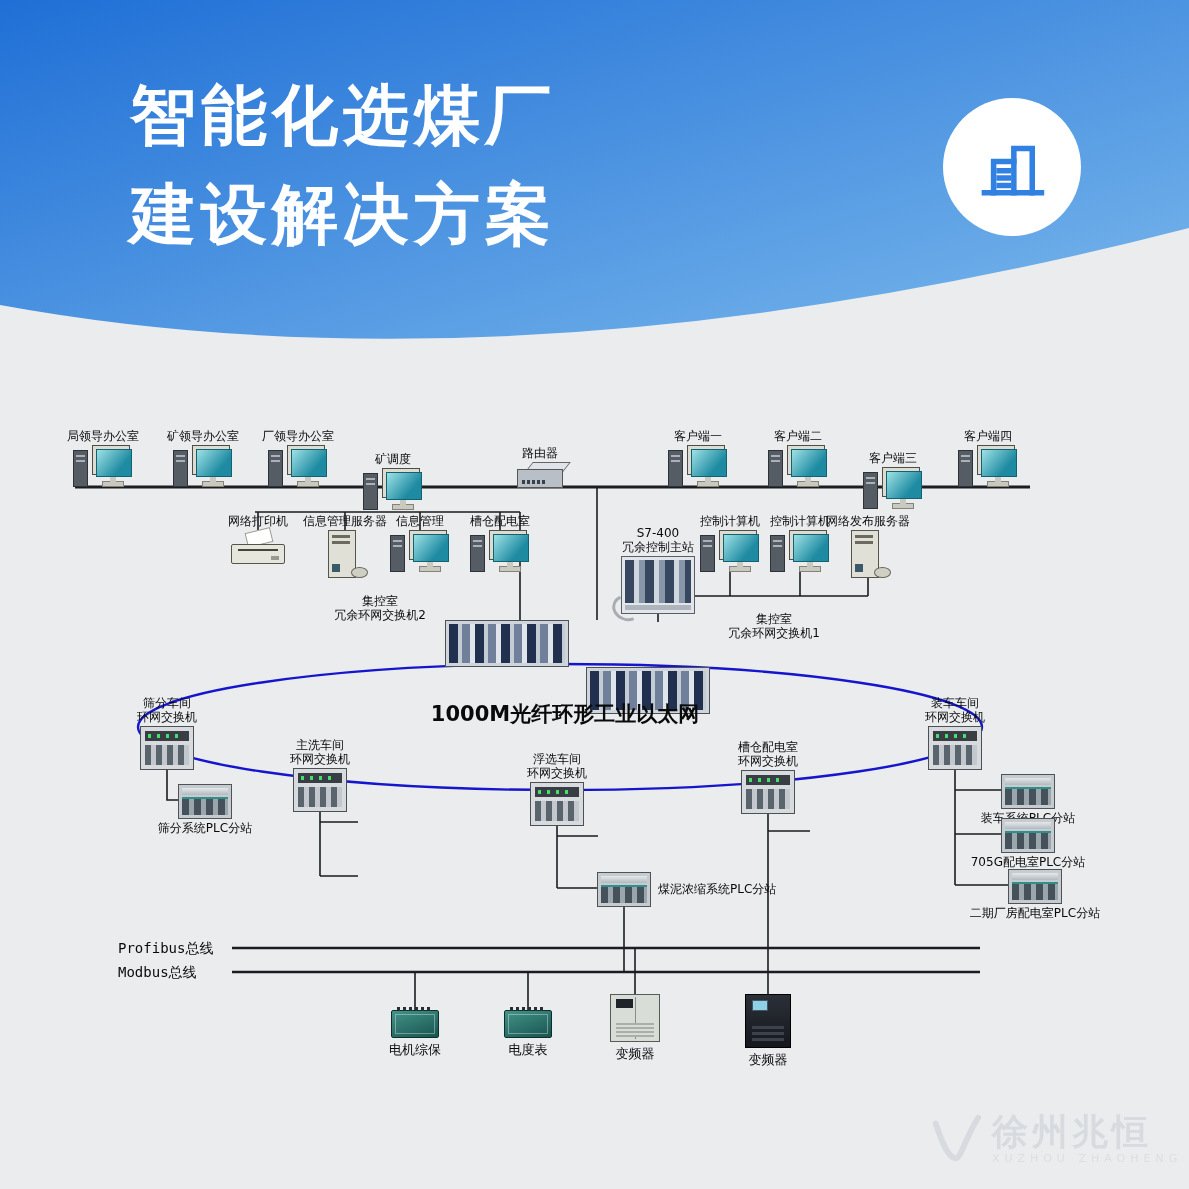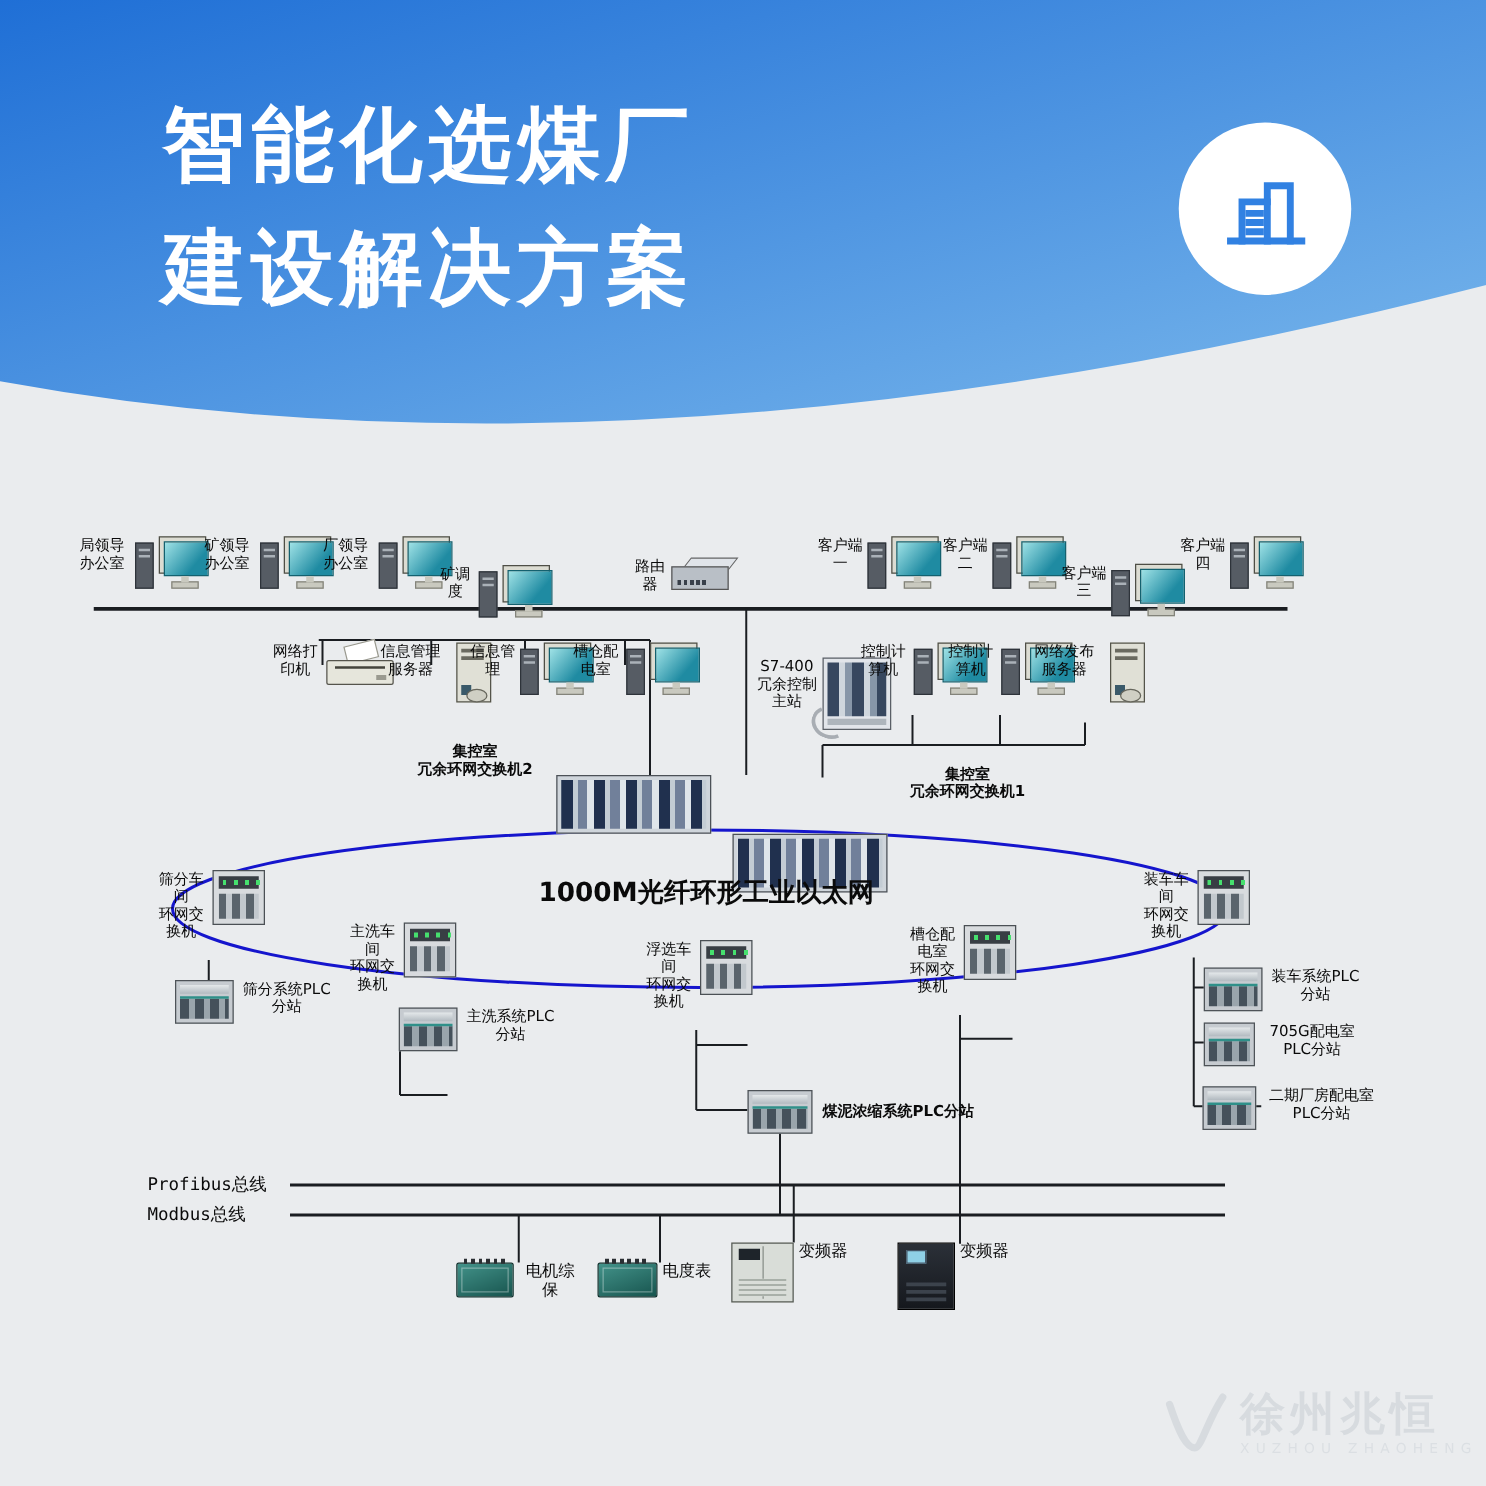--- a/index.html
+++ b/index.html
@@ -8,24 +8,24 @@
 
   
   .hdr{position:absolute;inset:0;z-index:5;pointer-events:none;}
   .hdr svg.bg{position:absolute;left:0;top:0;}
   .hdr .title{position:absolute;left:130px;top:66px;font-size:66px;line-height:1.5;
               font-weight:800;color:#ffffff;letter-spacing:5px;}
   .hdr .badge{position:absolute;left:943px;top:98px;width:138px;height:138px;border-radius:50%;
               background:#ffffff;display:flex;align-items:center;justify-content:center;}
 
   
-  .node{position:absolute;display:flex;flex-direction:row;align-items:flex-start;gap:2px;z-index:2;}
+  .node{position:absolute;display:flex;flex-direction:column;align-items:center;gap:2px;z-index:2;}
   .lbl{font-size:12px;line-height:14px;text-align:center;white-space:pre-line;color:#0a0a0a;}
   .lbl-lg{font-size:13px;line-height:15px;}
-  .lbl-abs{position:absolute;z-index:2;font-weight:bold;}
+  .lbl-abs{position:absolute;z-index:2;}
   .buslbl{position:absolute;z-index:2;font-family:"DejaVu Sans Mono","Liberation Mono",monospace;
           font-size:14px;line-height:16px;white-space:nowrap;}
 
   
   svg.wires{position:absolute;left:0;top:0;z-index:1;}
 
   
   .ic{position:relative;display:block;}
   .ic i{position:absolute;display:block;}
 
@@ -324,24 +324,20 @@
     <div class="lbl">装车车间
 环网交换机</div>
     <span class="ic ic-din">
         <i class="led"></i>
       </span>
   </div>
 
   <div class="node" style="left:140px;top:784px;width:130px">
     <span class="ic ic-plc"></span>
     <div class="lbl">筛分系统PLC分站</div>
-  </div>
-  <div class="node" style="left:319px;top:806px;width:130px">
-    <span class="ic ic-plc"></span>
-    <div class="lbl">主洗系统PLC分站</div>
   </div>
   <div class="node" style="left:598px;top:872px;width:52px">
     <span class="ic ic-plc"></span>
   </div>
   <div class="lbl lbl-abs" style="left:658px;top:882px;width:180px;text-align:left">煤泥浓缩系统PLC分站</div>
   <div class="node" style="left:963px;top:774px;width:130px">
     <span class="ic ic-plc"></span>
     <div class="lbl">装车系统PLC分站</div>
   </div>
   <div class="node" style="left:963px;top:818px;width:130px">

